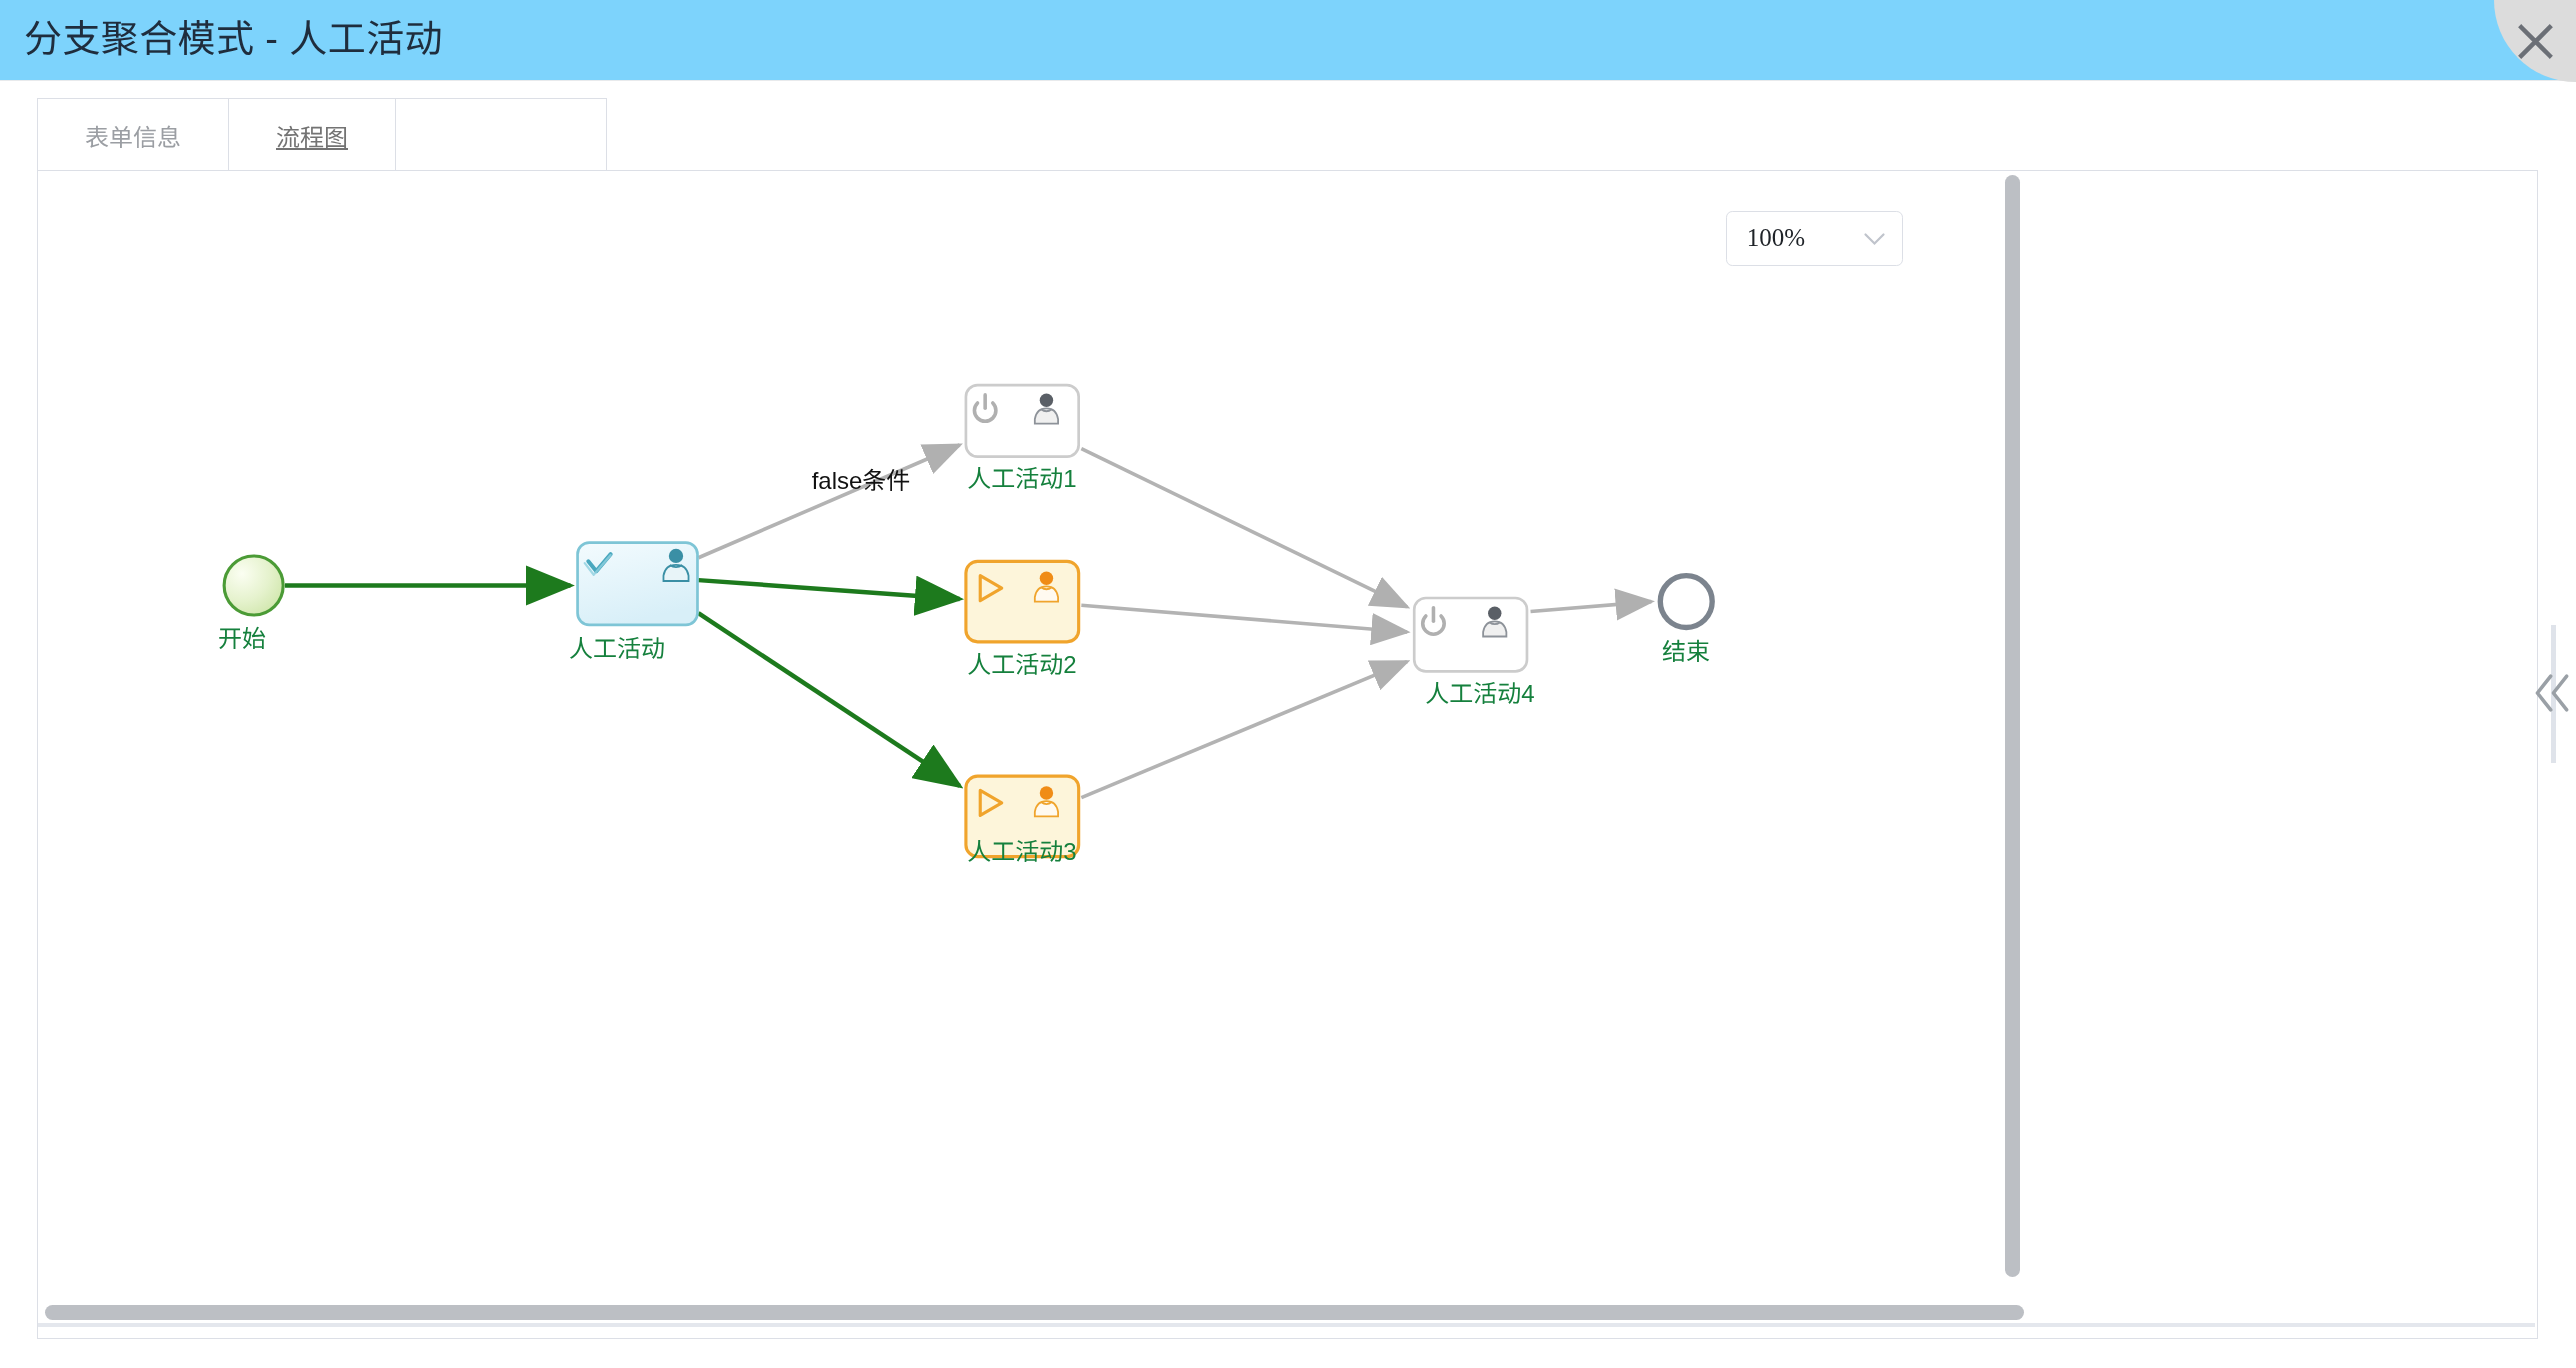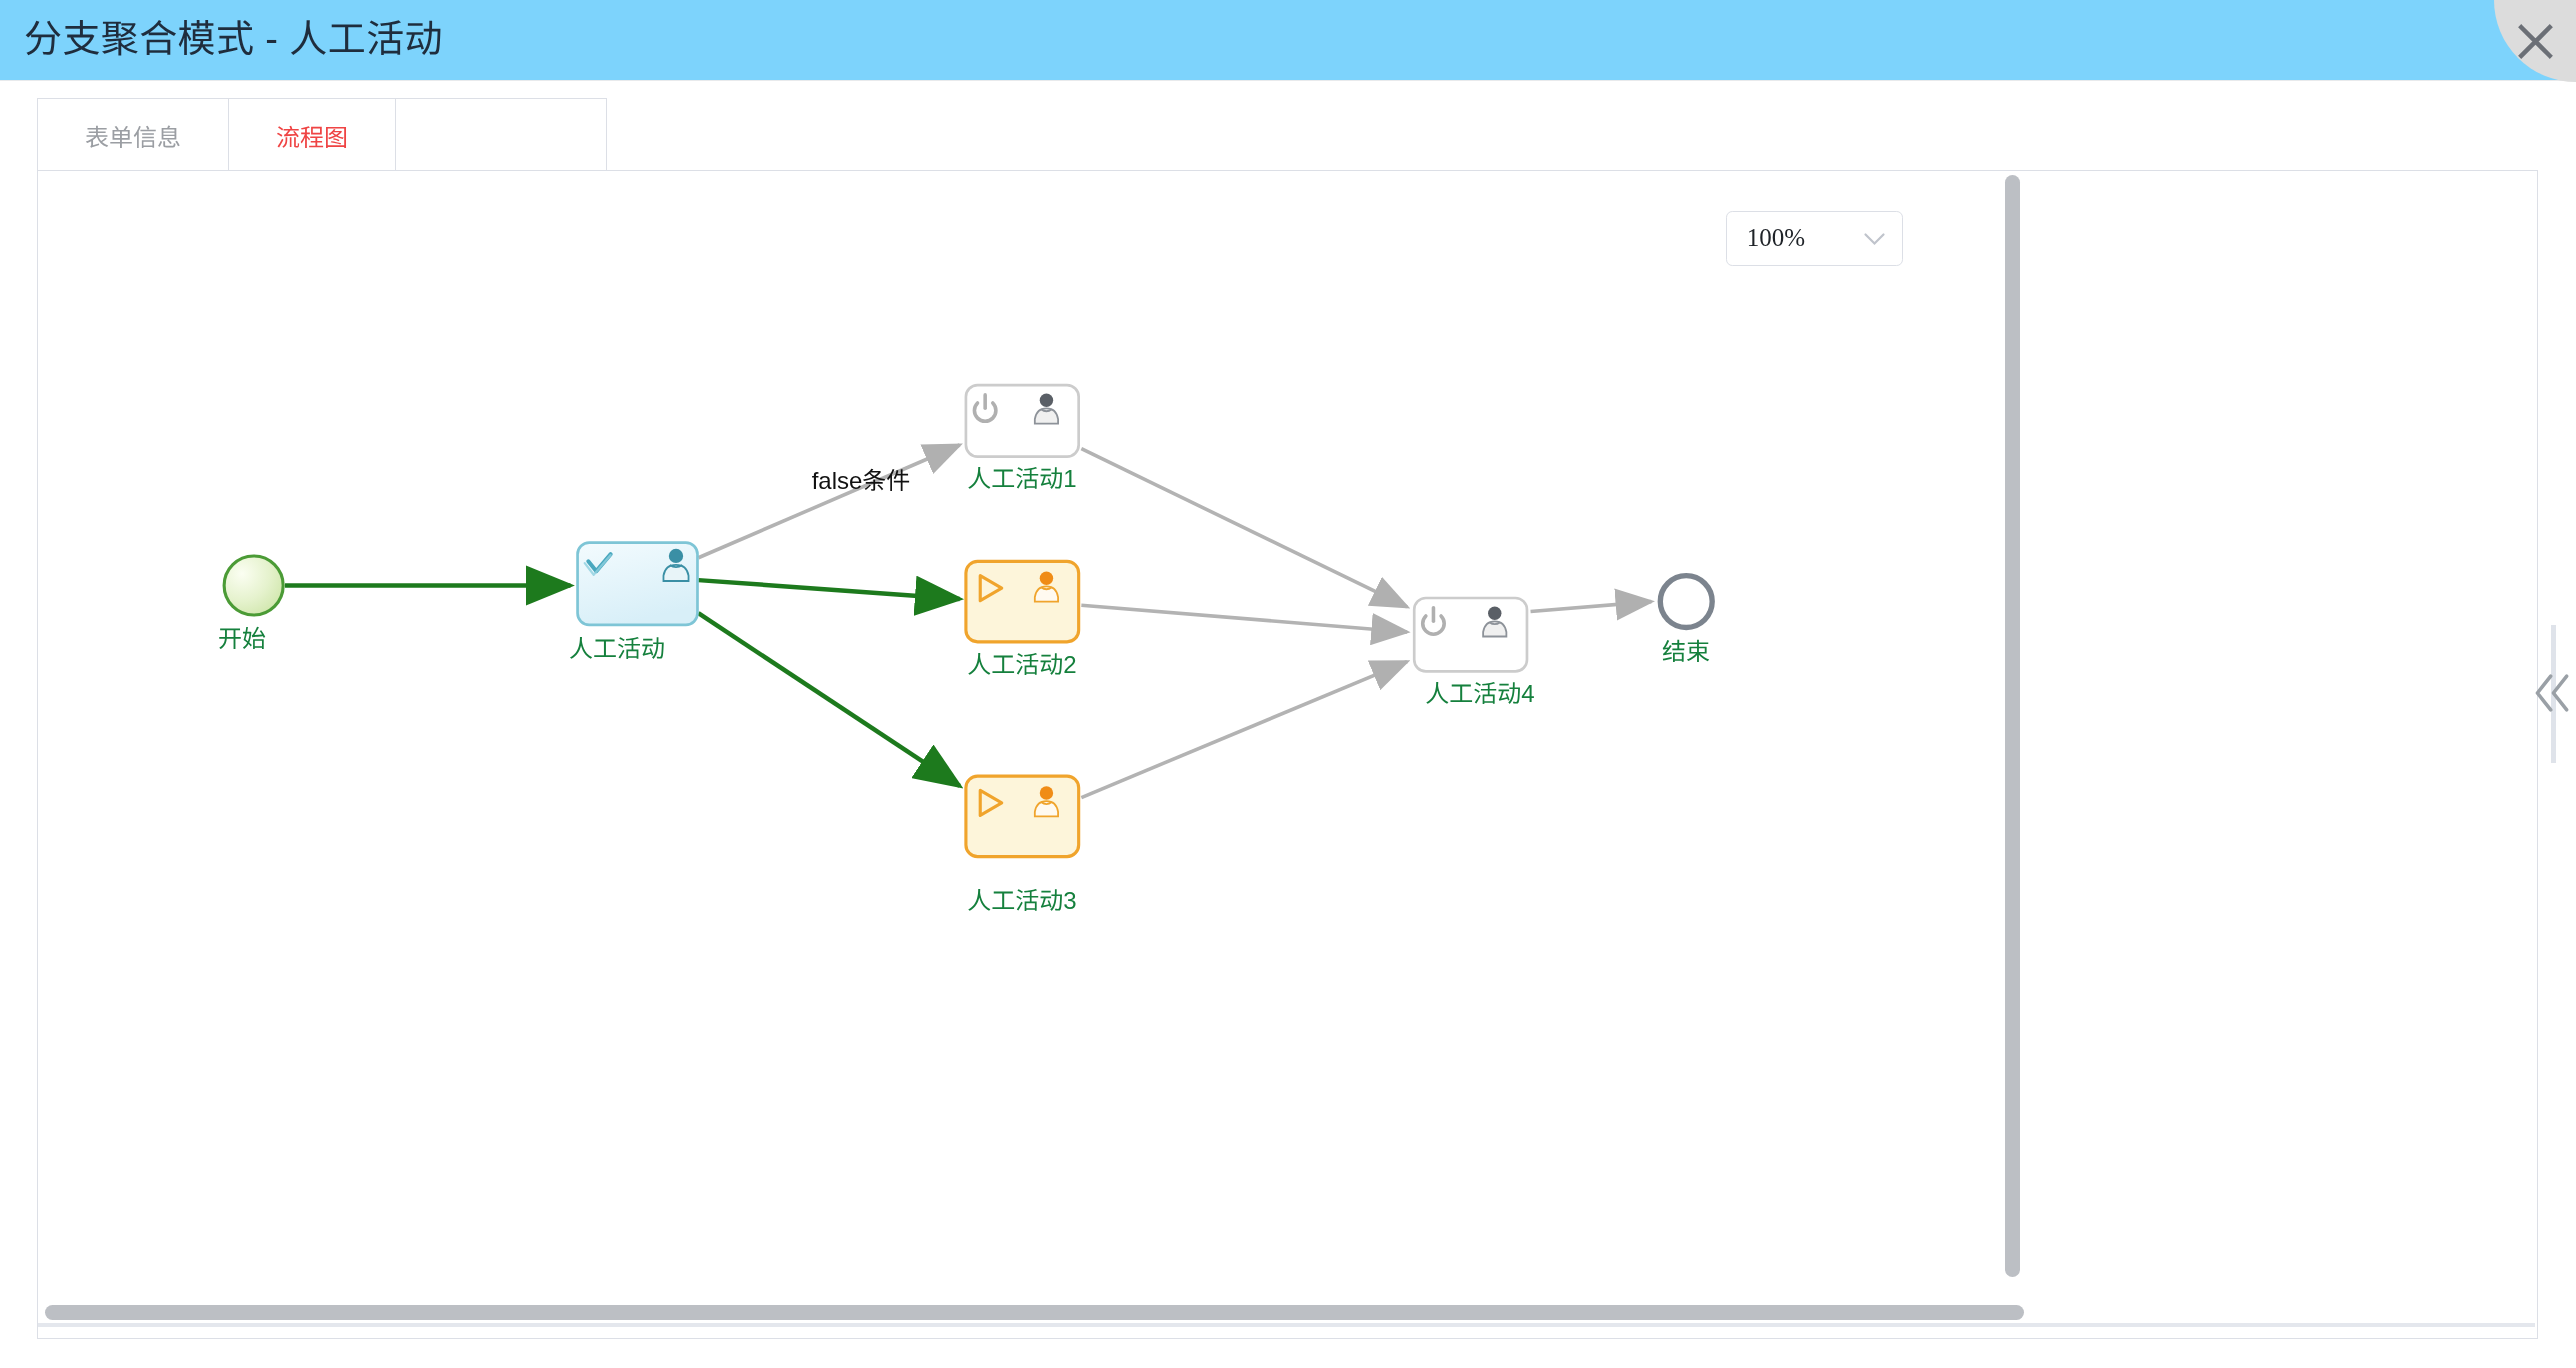--- a/index.html
+++ b/index.html
@@ -74,21 +74,21 @@
     padding: 0 47px;
     font-size: 24px;
     color: #9b9ea3;
     background: #ffffff;
     border-right: 1.8px solid #dcdfe6;
     cursor: pointer;
     white-space: nowrap;
     box-sizing: border-box;
   }
   .tab:last-child { border-right: none; }
-  .tab.active { color: #ef4444; }
+  .tab.active { color: #737373; text-decoration: underline; }
   .tab-spacer { width: 210px; }
 
   
   .panel {
     position: absolute;
     left: 37px;
     top: 170px;
     width: 2501px;
     height: 1169px;
     border: 1.8px solid #dcdfe6;
@@ -353,21 +353,21 @@
 
       <g>
         <circle cx="1842" cy="481" r="29" fill="#ffffff" stroke="#7c848e" stroke-width="6"></circle>
       </g>
     </svg>
 
     <div class="node-label" style="left:204px; top:453px;">开始</div>
     <div class="node-label" style="left:579px; top:463px;">人工活动</div>
     <div class="node-label" style="left:984px; top:293px;">人工活动1</div>
     <div class="node-label" style="left:984px; top:479px;">人工活动2</div>
-    <div class="node-label" style="left:984px; top:715px;">人工活动3</div>
+    <div class="node-label" style="left:984px; top:666px;">人工活动3</div>
     <div class="node-label" style="left:1433px; top:508px;margin-left:9px;">人工活动4</div>
     <div class="node-label" style="left:1648px; top:466px;">结束</div>
 
     <div class="edge-label" style="left:795px; top:295px;margin-left:28px;">false条件</div>
   </div>
 
   <div class="zoom-select">
     <span class="zoom-value">100%</span>
     <span class="zoom-chevron">
       <svg width="27" height="18" viewBox="0 0 30 20">

